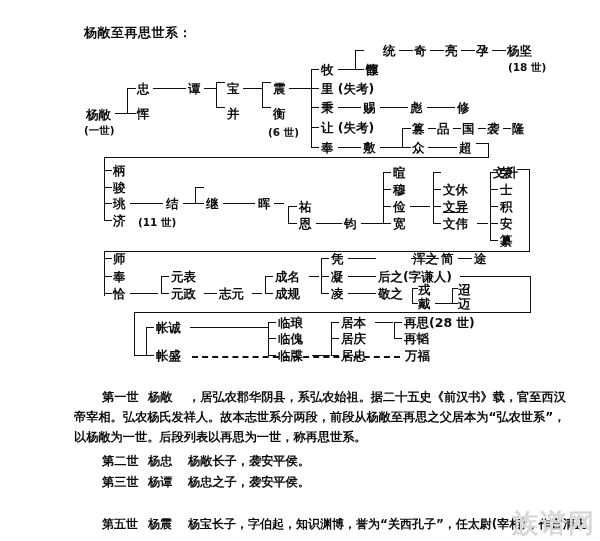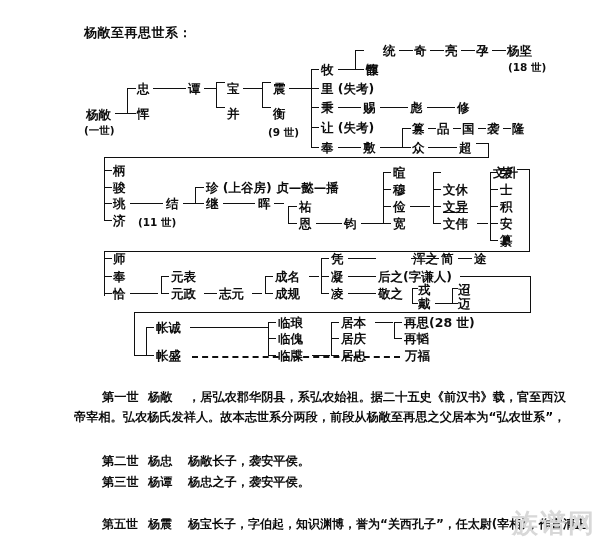--- a/index.html
+++ b/index.html
@@ -88,21 +88,21 @@
   <div class="n" style="left:227px;top:107px;">并</div>
 
   <div class="h" style="left:243px;top:88px;width:12px;"></div>
   <div class="v" style="left:262px;top:82px;height:25px;"></div>
   <div class="h" style="left:262px;top:82px;width:9px;"></div>
   <div class="h" style="left:262px;top:107px;width:9px;"></div>
   <div class="h" style="left:255px;top:88px;width:8px;"></div>
 
   <div class="n" style="left:273px;top:82px;">震</div>
   <div class="n" style="left:273px;top:107px;">衡</div>
-  <div class="n sm" style="left:268px;top:126px;">(9 世)</div>
+  <div class="n sm" style="left:268px;top:126px;">(6 世)</div>
 
   <div class="h" style="left:289px;top:88px;width:22px;"></div>
   <div class="v" style="left:311px;top:69px;height:78px;"></div>
   <div class="h" style="left:311px;top:69px;width:8px;"></div>
   <div class="h" style="left:311px;top:88px;width:8px;"></div>
   <div class="h" style="left:311px;top:107px;width:8px;"></div>
   <div class="h" style="left:311px;top:127px;width:8px;"></div>
   <div class="h" style="left:311px;top:147px;width:8px;"></div>
 
   <div class="n" style="left:321px;top:63px;">牧</div>
@@ -177,21 +177,20 @@
 
   <div class="h" style="left:130px;top:203px;width:33px;"></div>
   <div class="n" style="left:166px;top:197px;">结</div>
   <div class="n sm" style="left:138px;top:216px;">(11 世)</div>
 
   <div class="h" style="left:183px;top:203px;width:12px;"></div>
   <div class="v" style="left:195px;top:187px;height:16px;"></div>
   <div class="h" style="left:195px;top:187px;width:9px;"></div>
   <div class="h" style="left:195px;top:203px;width:9px;"></div>
 
-  <div class="n" style="left:206px;top:181px;">珍 (上谷房) 贞—懿—播</div>
   <div class="n" style="left:206px;top:197px;">继</div>
 
   <div class="h" style="left:223px;top:203px;width:32px;"></div>
   <div class="n" style="left:258px;top:197px;">晖</div>
 
   <div class="h" style="left:274px;top:203px;width:10px;"></div>
   <div class="v" style="left:288px;top:206px;height:17px;"></div>
   <div class="h" style="left:288px;top:206px;width:9px;"></div>
   <div class="h" style="left:288px;top:223px;width:9px;"></div>
 
@@ -351,20 +350,21 @@
   <div class="n" style="left:404px;top:316px;">再思(28 世)</div>
   <div class="n" style="left:404px;top:332px;">再韬</div>
 
   <div class="dash" style="left:192px;top:356px;width:208px;"></div>
   <div class="n" style="left:405px;top:349px;">万福</div>
 
   <div class="para" style="left:74px;top:408px;">帝宰相。弘农杨氏发祥人。故本志世系分两段，前段从杨敞至再思之父居本为“弘农世系”，</div>
   <div class="para" style="left:80px;top:388px;">
     <span class="ind"></span><span class="gen-label">第一世</span><span class="nm">杨敞</span><span>，居弘农郡华阴县，系弘农始祖。据二十五史《前汉书》载，官至西汉</span>
   </div>
+  <div class="para" style="left:74px;top:428px;">以杨敞为一世。后段列表以再思为一世，称再思世系。</div>
 
   <div class="para" style="left:80px;top:452px;">
     <span class="ind"></span><span class="gen-label">第二世</span><span class="nm">杨忠</span><span>杨敞长子，袭安平侯。</span>
   </div>
   <div class="para" style="left:80px;top:473px;">
     <span class="ind"></span><span class="gen-label">第三世</span><span class="nm">杨谭</span><span>杨忠之子，袭安平侯。</span>
   </div>
   <div class="para" style="left:80px;top:515px;font-size:12px;">
     <span class="ind"></span><span class="gen-label">第五世</span><span class="nm">杨震</span><span>杨宝长子，字伯起，知识渊博，誉为“关西孔子”，任太尉(宰相)，作官清正</span>
   </div>

